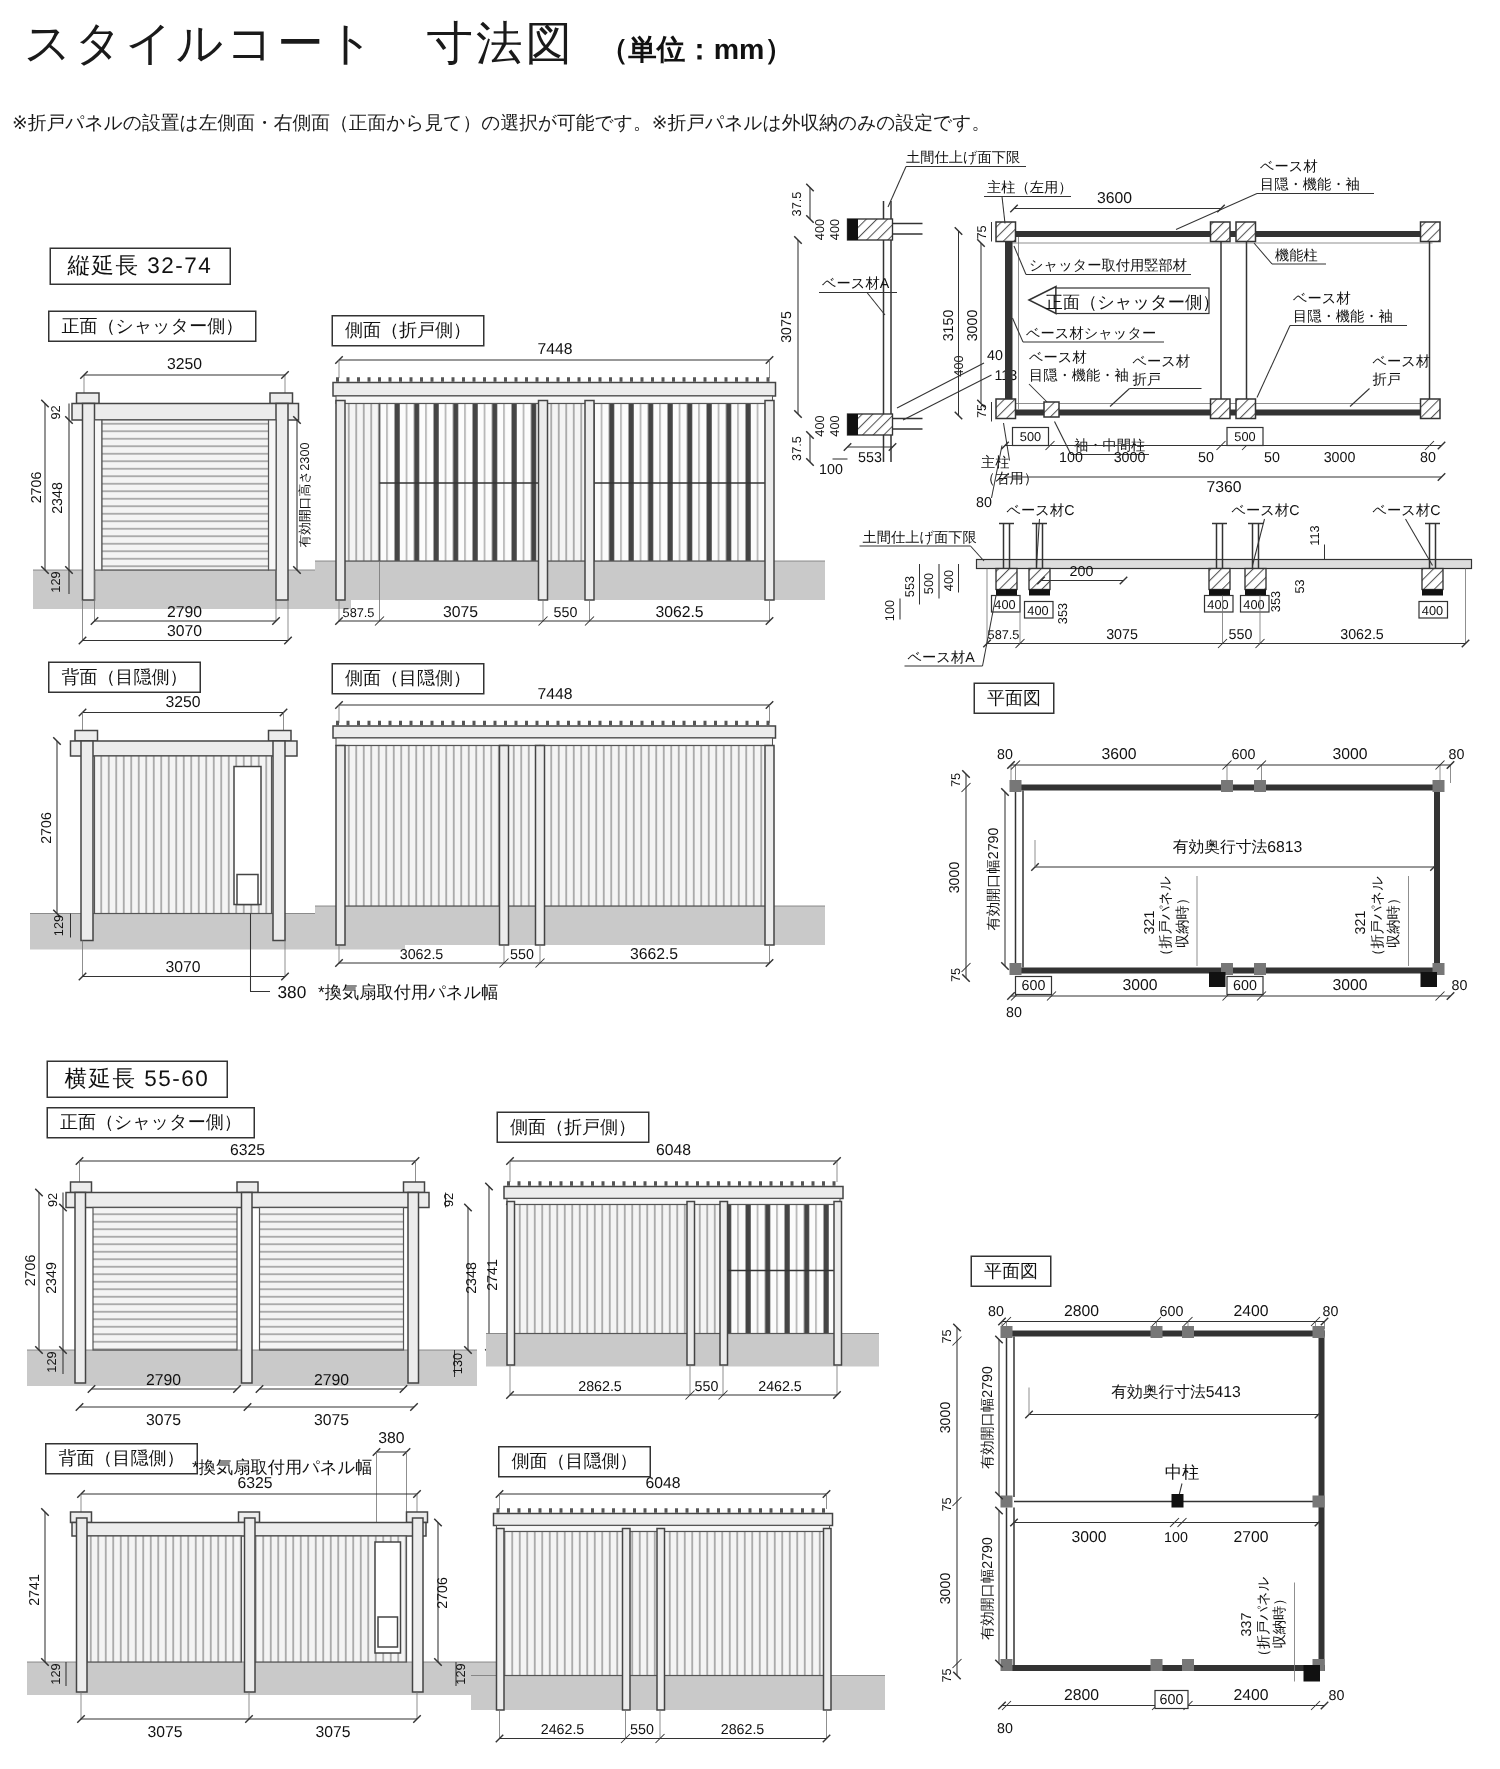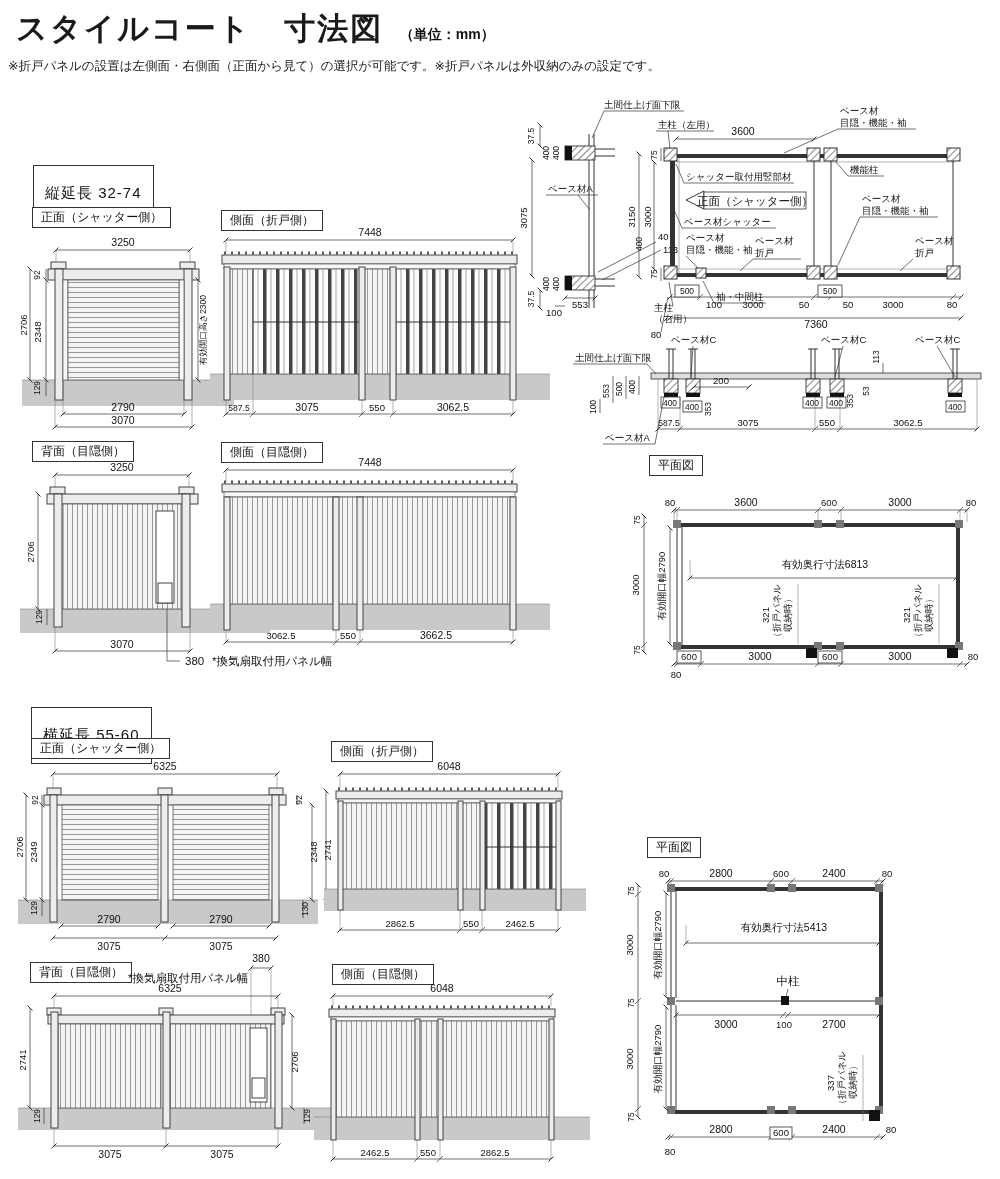--- a/index.html
+++ b/index.html
@@ -1,24 +1,24 @@
 <!DOCTYPE html>
 <html><head>
 <meta charset="utf-8">
 <style>
 html,body{margin:0;padding:0;background:#fff}
 .page{position:relative;width:1000px;height:1179px;background:#fff;overflow:hidden;
   font-family:"Liberation Sans","DejaVu Sans",sans-serif;color:#111}
 .abs{position:absolute}
-.title{font-size:31px;font-weight:bold;letter-spacing:2px;color:#1a1a1a}
-.unit{font-size:14px;font-weight:bold;margin-left:12px}
+.title{font-size:31px;font-weight:normal;letter-spacing:2px;color:#1a1a1a}
+.unit{font-size:19px;font-weight:bold;margin-left:12px}
 .note{font-size:12.5px;line-height:1.6;color:#1a1a1a}
 .lbox{position:absolute;border:1.4px solid #333;background:#fff;font-size:12px;
   padding:1px 8px;white-space:nowrap;color:#111}
-.lbox.big{font-size:15px;padding:18px 11px;letter-spacing:1px}
+.lbox.big{font-size:15px;padding:2px 11px;letter-spacing:1px}
 svg{position:absolute;overflow:visible;display:block}
 svg text{fill:#111;font-family:"Liberation Sans","DejaVu Sans",sans-serif}
 .d8{font-size:8.5px}.d9{font-size:9.5px}.d10{font-size:10.5px}.d11{font-size:11.5px}
 .dl{stroke:#333;stroke-width:.7;fill:none}
 .ext{stroke:#777;stroke-width:.55;fill:none}
 .ln{stroke:#333;stroke-width:1;fill:none}
 .ld{stroke:#333;stroke-width:.7;fill:none}
 .fr{fill:#ececec;stroke:#444;stroke-width:1}
 .fr2{fill:#f7f7f7;stroke:#555;stroke-width:.7}
 .gnd{fill:#c9c9c9}
@@ -27,21 +27,21 @@
 </style>
 </head>
 <body>
 
 <div class="page">
 
   <div class="abs" style="left:16px;top:8px">
     <span class="title">スタイルコート　寸法図</span>
     <span class="unit">（単位：mm）</span>
   </div>
-  <div class="abs note" style="left:8px;top:56px">※折戸パネルの設置は左側面・右側面（正面から見て）の選択が可能です。※折戸パネルは外収納のみの設定です。</div>
+  <div class="abs note" style="left:8px;top:72px">※折戸パネルの設置は左側面・右側面（正面から見て）の選択が可能です。※折戸パネルは外収納のみの設定です。</div>
 
   <div class="lbox big" style="left:33px;top:165px">縦延長 32-74</div>
   <div class="lbox" style="left:32px;top:207px">正面（シャッター側）</div>
   <div class="lbox" style="left:221px;top:210px">側面（折戸側）</div>
   <div class="lbox" style="left:32px;top:441px">背面（目隠側）</div>
   <div class="lbox" style="left:221px;top:442px">側面（目隠側）</div>
   <div class="lbox" style="left:649px;top:455px">平面図</div>
   <div class="lbox big" style="left:31px;top:707px">横延長 55-60</div>
   <div class="lbox" style="left:31px;top:738px">正面（シャッター側）</div>
   <div class="lbox" style="left:331px;top:741px">側面（折戸側）</div>

